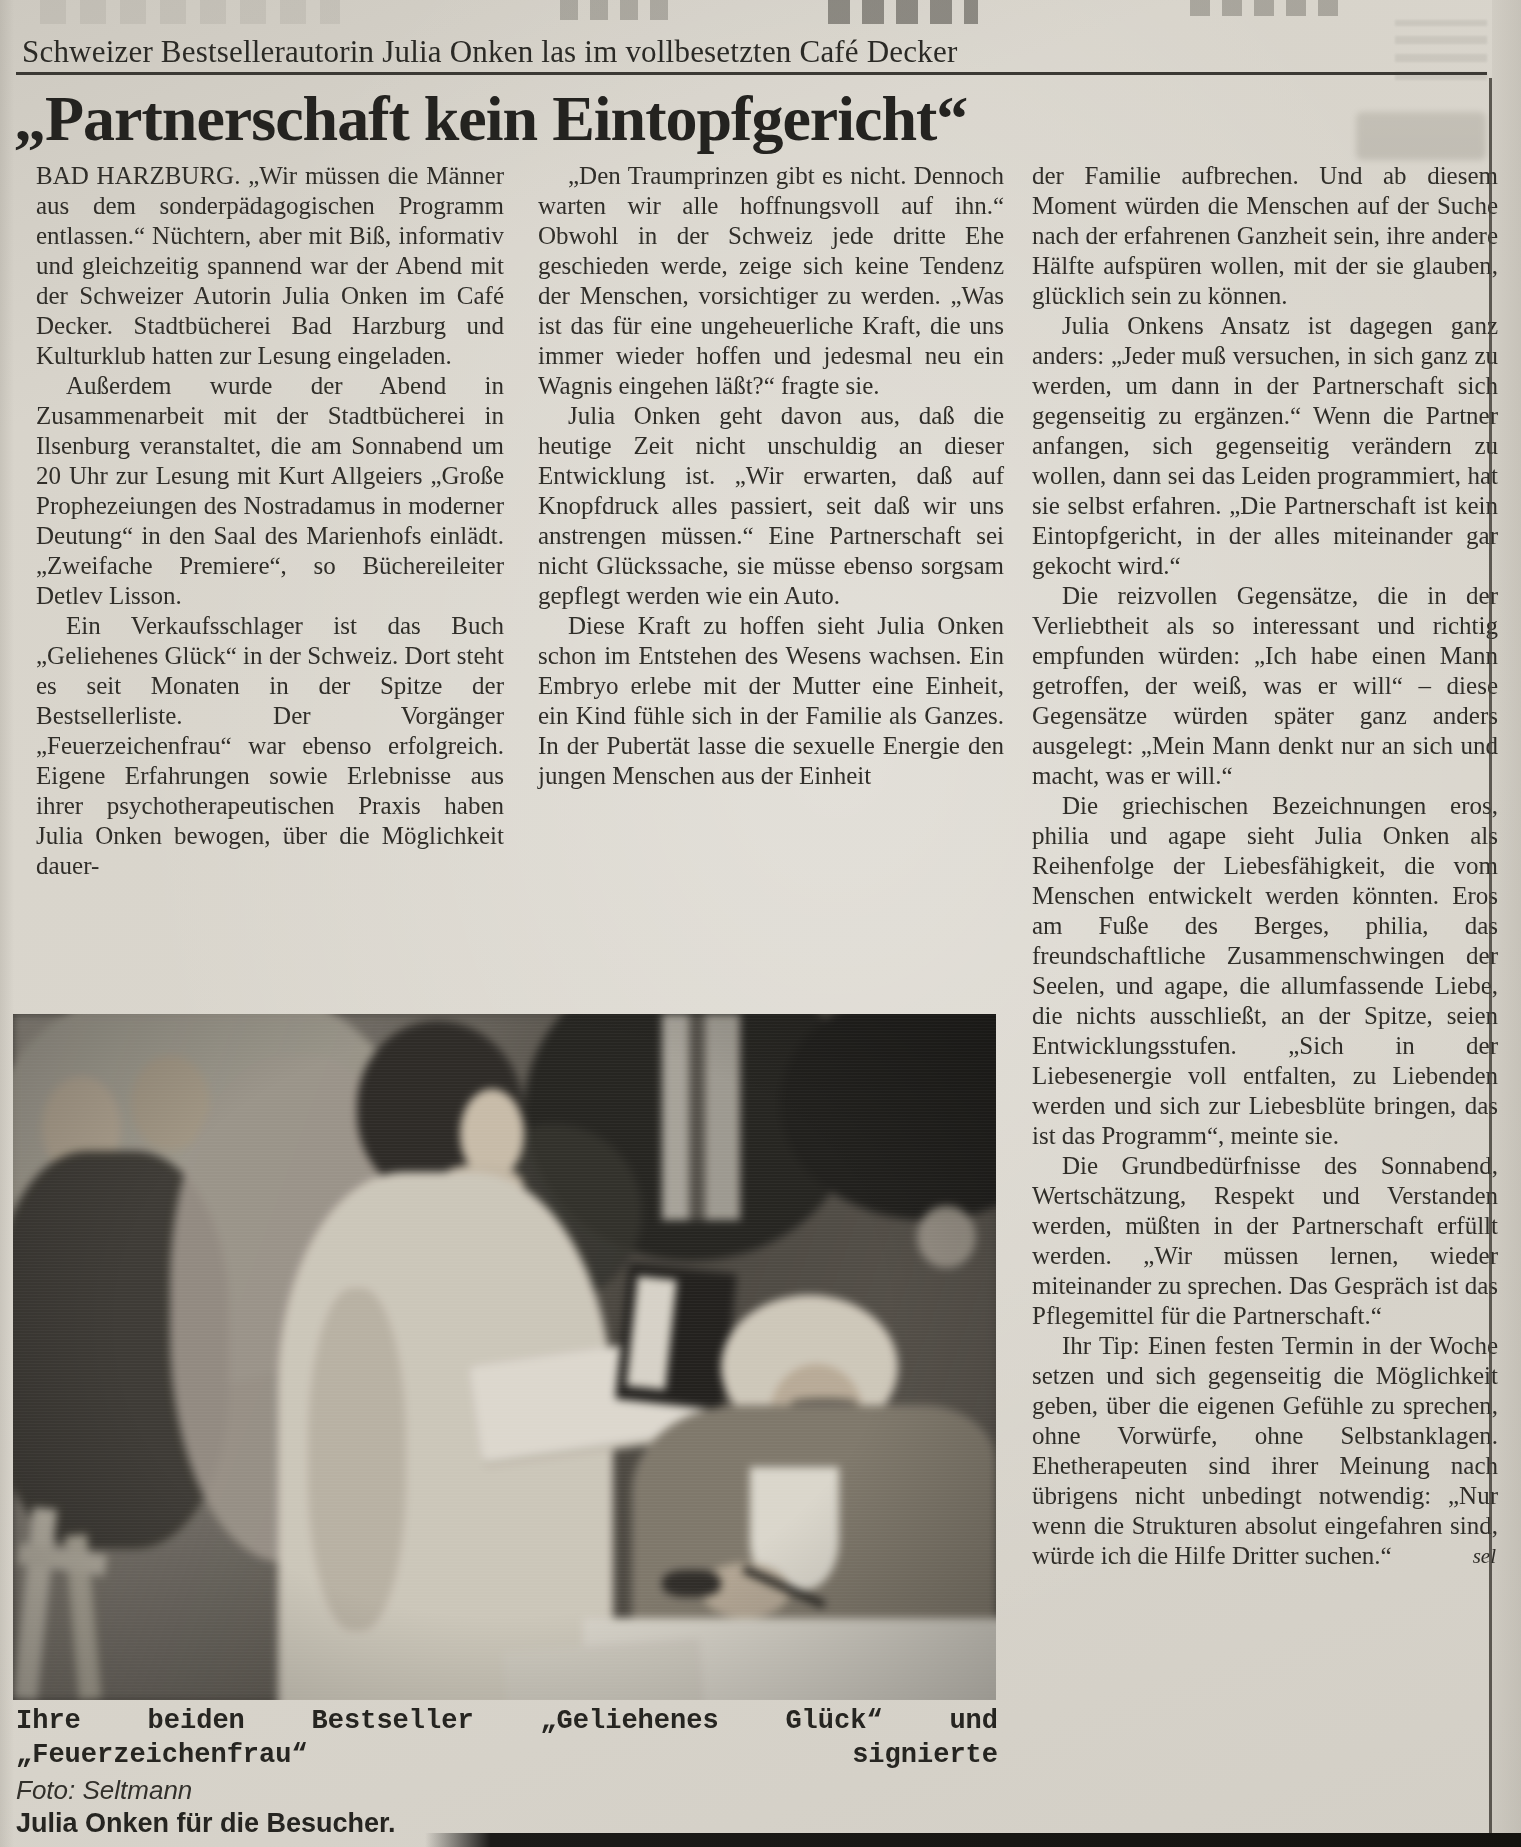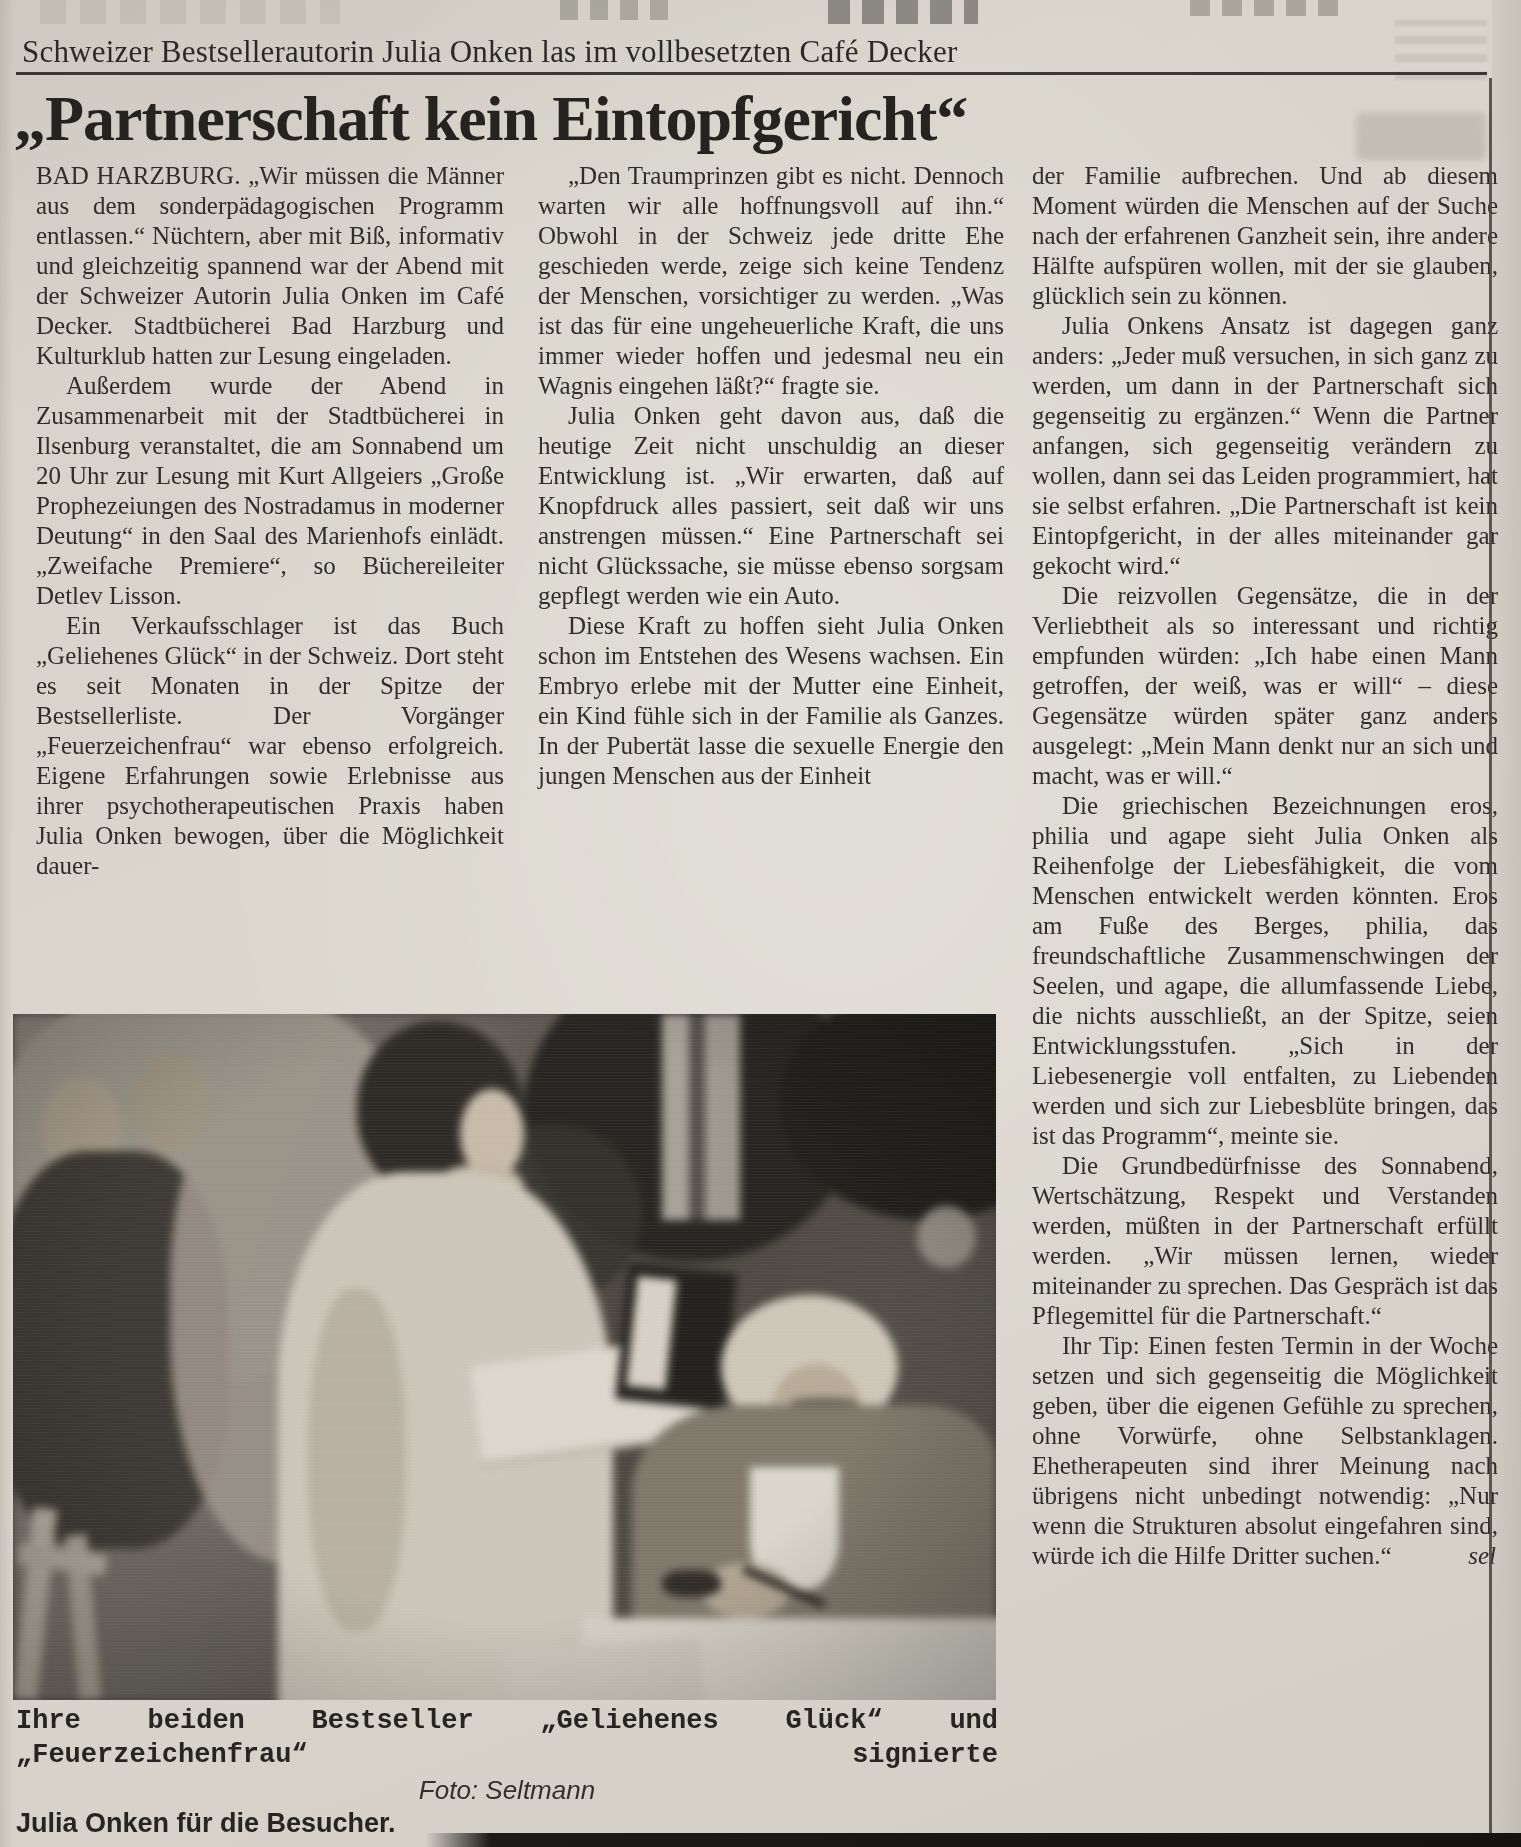--- a/index.html
+++ b/index.html
@@ -20,21 +20,21 @@
             white-space:nowrap;}
   
   .col{position:absolute;top:161px;text-align:justify;
        font-size:25px;line-height:30px;color:#302e29;margin-left:14px;}
   .col p{margin:0;text-indent:30px;text-align:justify;hyphens:auto;-webkit-hyphens:auto;}
   .col p.noindent{text-indent:0;}
   #col1{left:22px;width:468px;}
   #col2{left:524px;width:466px;}
   #col3{left:1018px;width:466px;}
   .lastpara{position:relative;}
-  .sig{position:absolute;right:2px;bottom:0;font-style:italic;font-size:25px;}
+  .sig{position:absolute;right:2px;bottom:0;font-style:italic;font-size:21px;}
   
   .photo{position:absolute;left:13px;top:1014px;width:983px;height:686px;
          overflow:hidden;background:#4b4741;}
   .photo .blurwrap{position:absolute;inset:0;filter:blur(4px) contrast(.98);}
   .ph{position:absolute;}
   .ph-base{inset:0;background:linear-gradient(110deg,#918b81 0%,#6e6961 30%,#4a463f 58%,#59544d 100%);}
   .ph-wall{left:-4%;top:-6%;width:46%;height:60%;border-radius:50%;background:#a39d91;opacity:.8;}
   .ph-foliage1{left:52%;top:-8%;width:34%;height:44%;border-radius:50%;background:#24231f;}
   .ph-foliage2{left:78%;top:-4%;width:30%;height:34%;border-radius:50%;background:#1f1e1b;}
   .ph-foliage3{left:46%;top:16%;width:18%;height:26%;border-radius:50%;background:#33312c;opacity:.85;}
@@ -66,21 +66,21 @@
   .ph-chair3{left:0.5%;top:78%;width:9%;height:3%;background:#b2ac9f;transform:rotate(8deg);}
   .ph-balloon{left:92%;top:28%;width:6%;height:9%;border-radius:50%;background:#9a9488;opacity:.9;}
   .photo .vignette{position:absolute;inset:0;
         background:radial-gradient(ellipse at 50% 45%, rgba(0,0,0,0) 55%, rgba(0,0,0,.28) 100%);}
   .photo .halftone{position:absolute;inset:0;opacity:.14;
         background:repeating-linear-gradient(0deg, rgba(255,255,255,.25) 0 1px, transparent 1px 3px);}
   
   .caption{position:absolute;left:16px;top:1704px;width:982px;
            font-family:"Liberation Sans", sans-serif;color:#262521;}
   .cap1{font-size:27px;font-weight:700;text-align:justify;text-align-last:justify;line-height:34px;font-family:Liberation Mono, monospace;}
-  .cap-credit{font-size:26px;font-style:italic;text-align:center;line-height:32px;margin-top:2px;color:#32302b;}
+  .cap-credit{font-size:26px;font-style:italic;text-align:left;line-height:32px;margin-top:2px;color:#32302b;}
   .cap2{font-size:27px;font-weight:700;line-height:32px;margin-top:1px;}
   
   .vrule{position:absolute;left:1489px;top:78px;width:3px;height:1769px;background:#45423b;opacity:.85;}
   .botbar{position:absolute;left:425px;top:1833px;width:1096px;height:14px;
           background:linear-gradient(90deg, rgba(28,27,25,0) 0%, #1c1b19 6%, #14130f 100%);}
   .ghost{position:absolute;pointer-events:none;}
   .g-topleft{left:40px;top:0;width:300px;height:24px;opacity:.10;
      background:repeating-linear-gradient(90deg,#55524a 0 26px, transparent 26px 40px);}
   .g-topmid{left:560px;top:0;width:120px;height:20px;opacity:.28;
      background:repeating-linear-gradient(90deg,#3c3a33 0 18px, transparent 18px 30px);}

